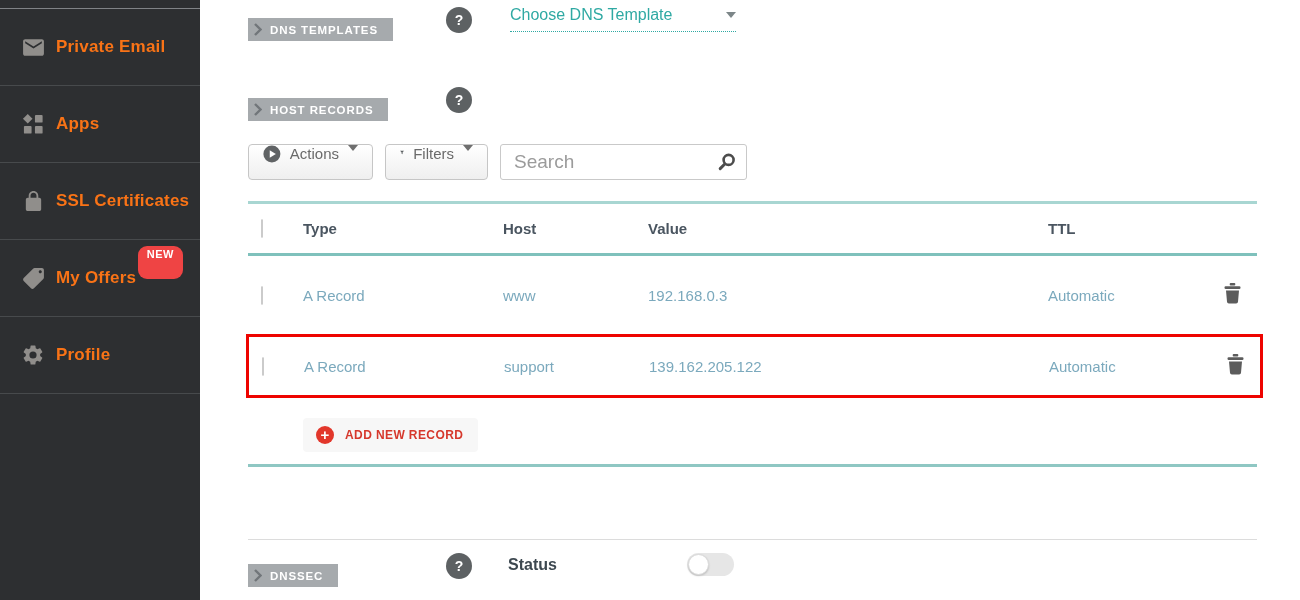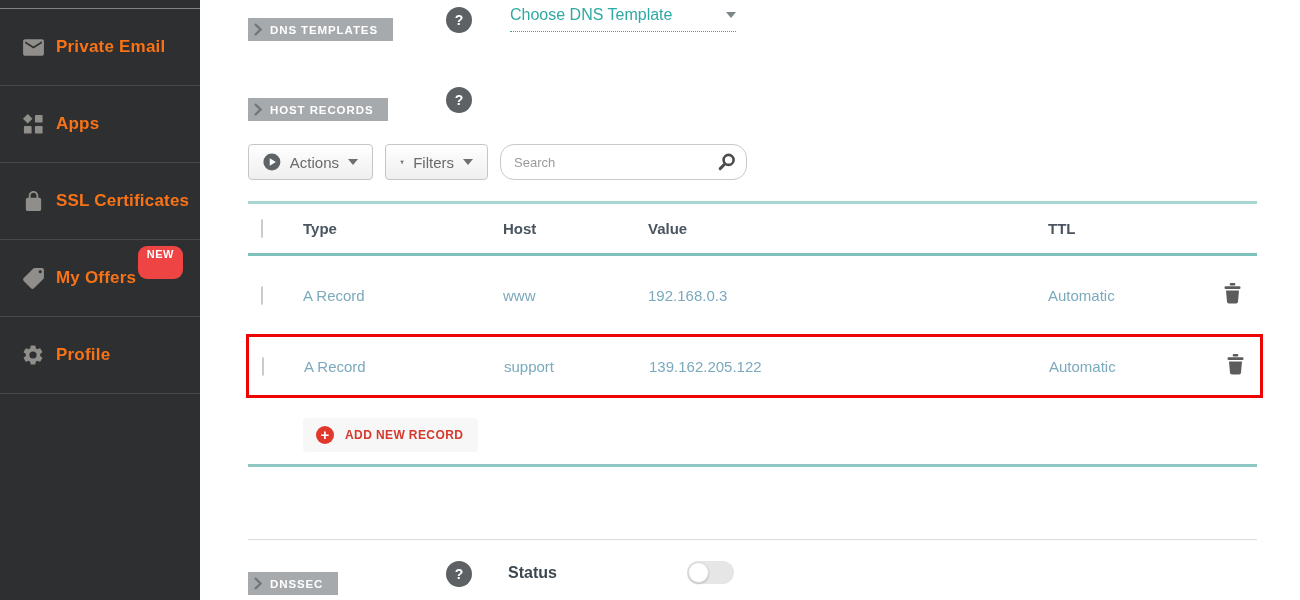--- a/index.html
+++ b/index.html
@@ -29,30 +29,30 @@
   .help { position:absolute; left:198px; top:1px; width:26px; height:26px; border-radius:50%;
     background:#5d6163; color:#fff; font-size:14px; font-weight:bold; text-align:center;
     line-height:26px; cursor:pointer; }
 
   .dns-dropdown { position:absolute; left:262px; top:0; width:226px; display:flex;
     align-items:center; justify-content:space-between; padding-bottom:7px;
     border-bottom:1px dotted #2fa9a3; color:#2fa9a3; font-size:16px; cursor:pointer; }
 
   
   .toolbar { margin-top:26px; display:flex; gap:12px; height:36px; }
-  .tb-btn { height:36px; display:flex; align-items:center; gap:9px; padding:0 14px;
+  .tb-btn { height:36px; display:flex; align-items:flex-start; gap:9px; padding:0 14px;
     border:1px solid #c6c6c6; border-radius:4px; color:#6a6a6a; font-size:15px;
     background:linear-gradient(#ffffff,#efefef); cursor:pointer; }
   .tb-btn.actions { width:125px; } .tb-btn.filters { width:103px; }
   .caret { width:0; height:0; border-left:5px solid transparent; border-right:5px solid transparent;
     border-top:6px solid #6f6f6f; margin-left:auto; }
   .caret.teal { border-top-color:#7c8688; margin-left:0; }
   .search-wrap { position:relative; width:247px; }
-  .search-wrap input { width:100%; height:36px; border:1px solid #c9c9c9; border-radius:14px;
-    padding:0 38px 0 13px; font-size:13px; color:#555; outline:none;
+  .search-wrap input { width:100%; height:36px; border:1px solid #c9c9c9; border-radius:3px;
+    padding:0 38px 0 13px; font-size:19px; color:#555; outline:none;
     font-family:"Liberation Sans","DejaVu Sans",sans-serif; }
   .search-wrap input::placeholder { color:#9b9b9b; }
   .search-ic { position:absolute; right:11px; top:9px; cursor:pointer; }
 
   
   .table { margin-top:21px; }
   .thead { height:55px; border-top:3px solid #a8d6d2; border-bottom:3px solid #7fc1bc;
     display:flex; align-items:center; font-size:15px; font-weight:bold; color:#4a5560; }
   .trow { height:78px; display:flex; align-items:center; font-size:15px; color:#7ba9bd; }
   .trow.highlighted { height:64px; border:3px solid #ee0400; margin-left:-2px; margin-right:-6px; }
@@ -63,21 +63,21 @@
 
   .add-btn { margin-top:20px; margin-left:55px; height:34px; display:inline-flex; align-items:center;
     gap:11px; background:#f7f7f7; border:none; border-radius:4px; padding:0 15px 0 13px; cursor:pointer; }
   .plus-circle { width:18px; height:18px; border-radius:50%; background:#e2372b; color:#fff;
     font-size:15px; font-weight:bold; line-height:17px; text-align:center; }
   .add-label { color:#d6382c; font-size:12px; font-weight:bold; letter-spacing:.4px; }
 
   .divider-teal { margin-top:12px; height:3px; background:#8fc7c3; }
   .divider-gray { margin-top:72px; height:1px; background:#dcdcdc; }
 
-  .dnssec-row { margin-top:20px; }
+  .dnssec-row { margin-top:12px; }
   .status-label { position:absolute; left:260px; top:4px; font-size:16px; font-weight:bold; color:#3d4850; }
   .toggle { position:absolute; left:439px; top:1px; width:47px; height:23px; border-radius:12px;
     background:#e6e6e6; cursor:pointer; }
   .knob { position:absolute; left:1px; top:1px; width:21px; height:21px; border-radius:50%;
     background:#fff; border:1px solid #dadada; box-shadow:0 1px 2px rgba(0,0,0,.18); }
 </style>
 </head>
 <body>
 
 <aside class="sidebar">

